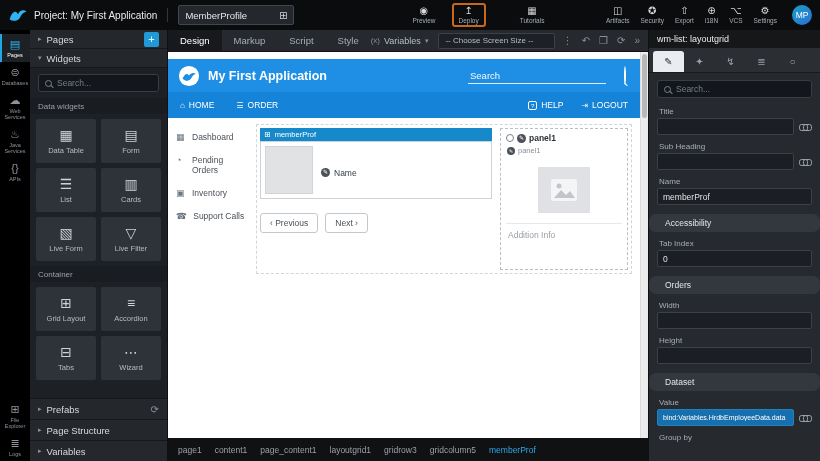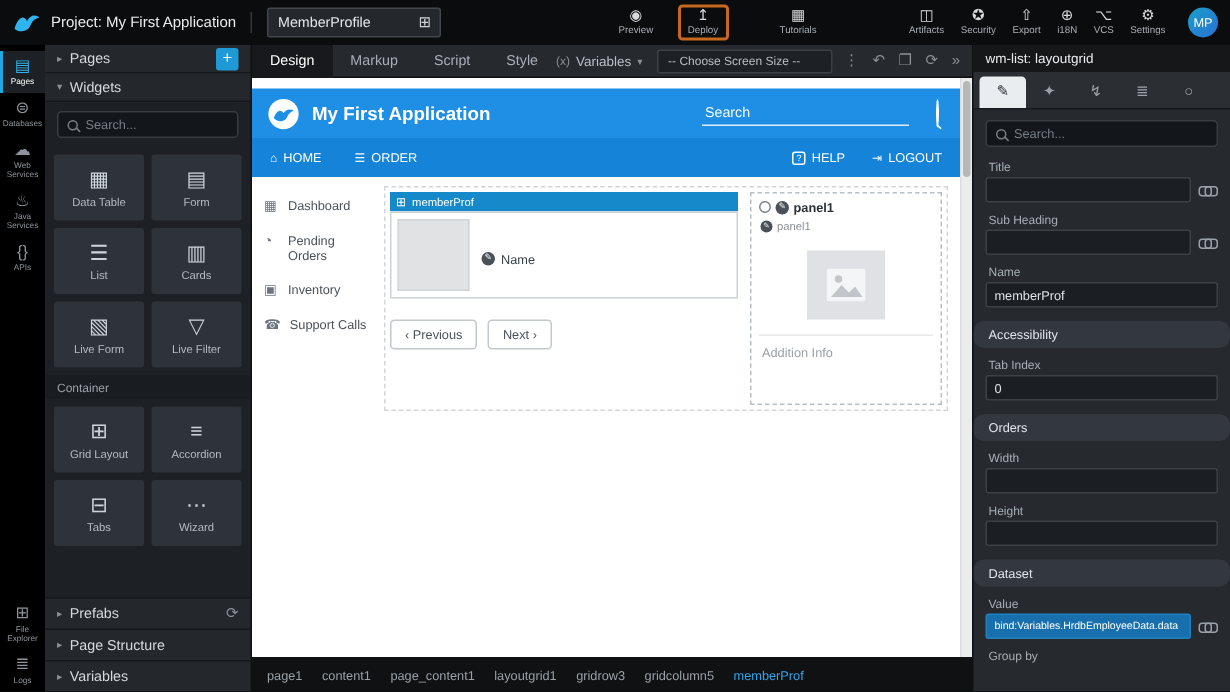--- a/index.html
+++ b/index.html
@@ -117,21 +117,21 @@
 .rp-search input{flex:1;background:transparent;border:0;outline:0;font-size:8.5px;color:#ccd2d8;font-family:inherit;min-width:0;}
 .rp-search input::placeholder{color:#787f87;}
 .f-label{font-size:8px;color:#a7aeb5;margin:7px 10px 2px;}
 .f-row{display:flex;align-items:center;gap:5px;margin:0 8px;}
 .f-input{flex:1;height:17px;background:#1b1e22;border:1px solid #3c4147;border-radius:2px;color:#dfe3e7;font-size:8.5px;padding:0 5px;font-family:inherit;min-width:0;}
 .f-input.bind{background:#1770ad;border-color:#1f82bf;color:#fff;font-size:7px;white-space:nowrap;overflow:hidden;}
 .link-icon{width:13px;height:10px;position:relative;flex:0 0 13px;}
 .link-icon::before,.link-icon::after{content:"";position:absolute;top:2px;width:7px;height:5px;border:1px solid #9aa1a8;border-radius:2.5px;}
 .link-icon::before{left:0;}
 .link-icon::after{right:0;}
-.rp-section{height:18px;flex:0 0 18px;background:#33383e;display:flex;align-items:center;padding:0 10px;font-size:8.5px;color:#e2e6ea;margin-top:9px;border-radius:7px;}
+.rp-section{height:18px;flex:0 0 18px;background:#33383e;display:flex;align-items:center;padding:0 16px;font-size:8.5px;color:#e2e6ea;margin-top:9px;border-radius:7px;}
 </style>
 </head>
 <body>
 
 <div class="app">
 
   <header class="topbar">
     <svg class="logo" viewBox="0 0 24 24">
         <path d="M2 17 C5 7,10 6,12 11 C14 6,19 5,22 8 C18 9,16 11,14.5 15 C12 20,5 20,2 17 Z" fill="#2fb4f0"></path>
       </svg>
@@ -227,20 +227,21 @@
         <span class="add-btn">+</span>
       </div>
       <div class="lp-row">
         <span class="caret">▾</span>
         <span>Widgets</span>
       </div>
       <div class="lp-search">
         <span class="mag"></span>
         <input placeholder="Search..." style="">
       </div>
+      <div class="lp-strip">Data widgets</div>
       <div class="tile-grid">
         <div class="tile">
           <span class="ic">▦</span>
           <span class="lb">Data Table</span>
         </div>
         <div class="tile">
           <span class="ic">▤</span>
           <span class="lb">Form</span>
         </div>
         <div class="tile">

